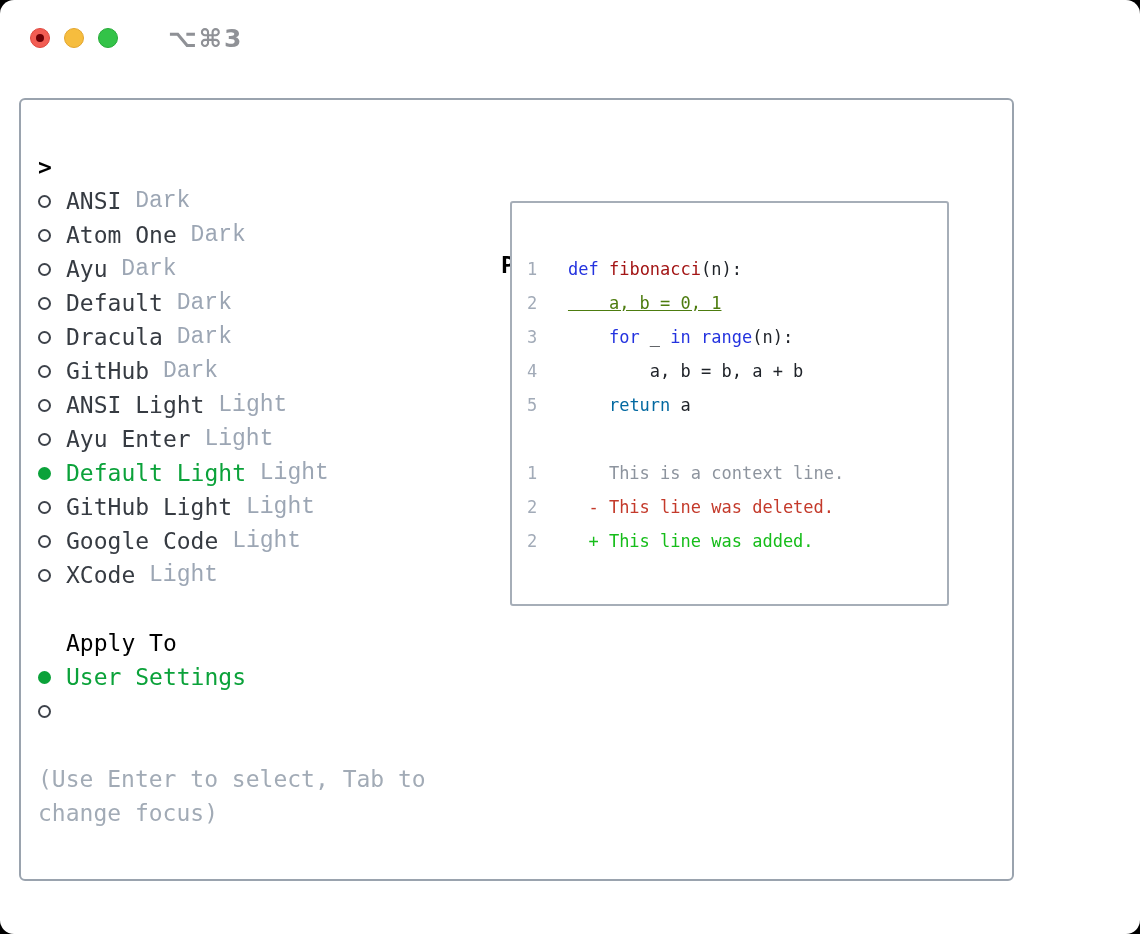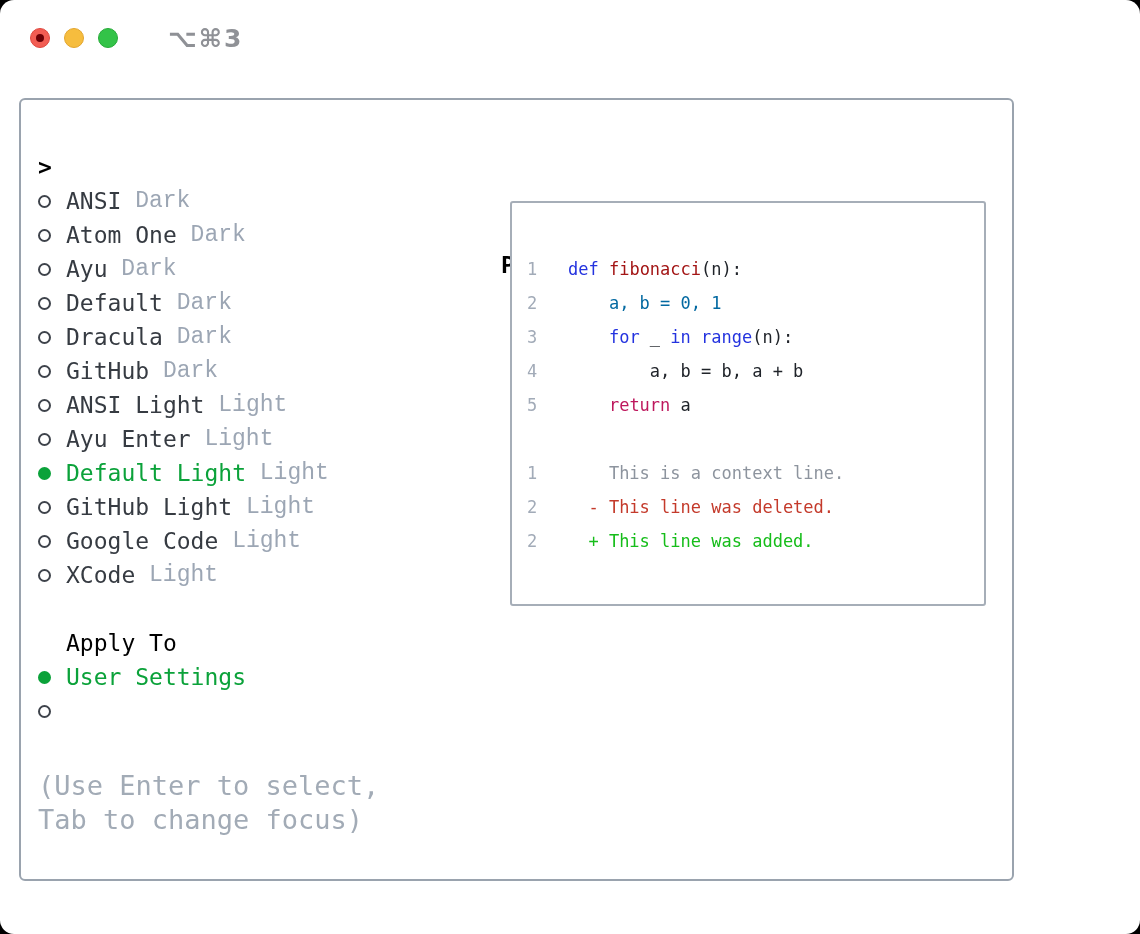--- a/index.html
+++ b/index.html
@@ -53,32 +53,32 @@
   }
   .circle.selected { background: #0ba23a; border-color: #0ba23a; }
   .prompt { font-weight: bold; color: #000; font-size: 23px; }
   .hdr { font-weight: bold; color: #000; }
   .subhdr { color: #000; }
   .item-name { color: #363b42; }
   .item-name.selected { color: #0ba23a; }
   .item-tag { color: #9ca6b4; font-family: Liberation Mono, monospace; }
   .spacer { height: 34px; }
   .footer-hint {
-    margin-top: 7px; max-width: 405px;
-    color: #a2abb6; font-size: 27px; line-height: 34px;
+    margin-top: 0; max-width: 405px;
+    color: #a2abb6; font-size: 23px; line-height: 34px;
   }
 
   
   .preview-title {
     position: absolute; left: 480px; top: 152px;
     font-size: 23px; font-weight: bold; color: #000;
   }
   .preview-box {
     position: absolute; left: 489px; top: 101px;
-    width: 476px; height: 405px;
+    width: 439px; height: 405px;
     border: 2px solid #a6aeb8;
     border-radius: 3px;
     background: #fff;
     padding: 49px 0 0 15px;
     font-size: 17px; line-height: 34px;
   }
   .pline { white-space: pre; height: 34px; }
   .blank-line { height: 34px; }
 </style>
 </head>
@@ -131,24 +131,24 @@
       <div class="spacer"></div>
 
       <div class="footer-hint">(Use Enter to select, Tab to change focus)</div>
     </div>
 
     <div class="preview-title">Preview</div>
 
     <div class="preview-box">
       <div>
           <div class="pline"><span style="color: rgb(162, 171, 184);">1   </span><span style="color: rgb(36, 51, 223);">def</span><span style="color: rgb(32, 36, 42);"> </span><span style="color: rgb(163, 21, 21);">fibonacci</span><span style="color: rgb(32, 36, 42);">(n):</span></div>
-          <div class="pline"><span style="color: rgb(162, 171, 184);">2   </span><span style="color: #0369a1;">    a, b = 0, 1</span></div>
+          <div class="pline"><span style="color: rgb(162, 171, 184);">2   </span><span style="color: #4d7c0f; text-decoration: underline;">    a, b = 0, 1</span></div>
           <div class="pline"><span style="color: rgb(162, 171, 184);">3   </span><span style="color: rgb(32, 36, 42);">    </span><span style="color: rgb(36, 51, 223);">for</span><span style="color: rgb(32, 36, 42);"> _ </span><span style="color: rgb(36, 51, 223);">in</span><span style="color: rgb(32, 36, 42);"> </span><span style="color: rgb(36, 51, 223);">range</span><span style="color: rgb(32, 36, 42);">(n):</span></div>
           <div class="pline"><span style="color: rgb(162, 171, 184);">4   </span><span style="color: rgb(32, 36, 42);">        a, b = b, a + b</span></div>
-          <div class="pline"><span style="color: rgb(162, 171, 184);">5   </span><span style="color: rgb(32, 36, 42);">    </span><span style="color: #be185d;">return</span><span style="color: rgb(32, 36, 42);"> a</span></div>
+          <div class="pline"><span style="color: rgb(162, 171, 184);">5   </span><span style="color: rgb(32, 36, 42);">    </span><span style="color: #0369a1;">return</span><span style="color: rgb(32, 36, 42);"> a</span></div>
           <div class="blank-line"></div>
           <div class="pline"><span style="color: rgb(162, 171, 184);">1   </span><span style="color: rgb(141, 148, 158);">    This is a context line.</span></div>
           <div class="pline"><span style="color: rgb(162, 171, 184);">2   </span><span style="color: rgb(196, 58, 43);">  - This line was deleted.</span></div>
           <div class="pline"><span style="color: rgb(162, 171, 184);">2   </span><span style="color: rgb(22, 189, 26);">  + This line was added.</span></div>
         </div>
     </div>
 
   </div>
 </div>
 

